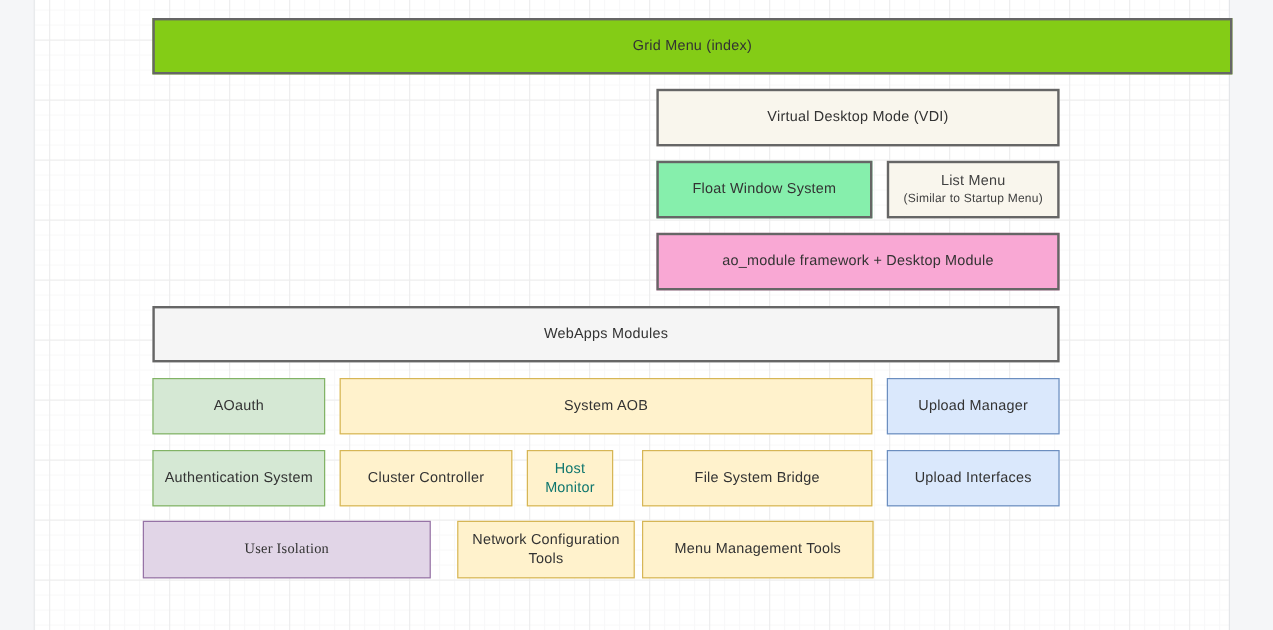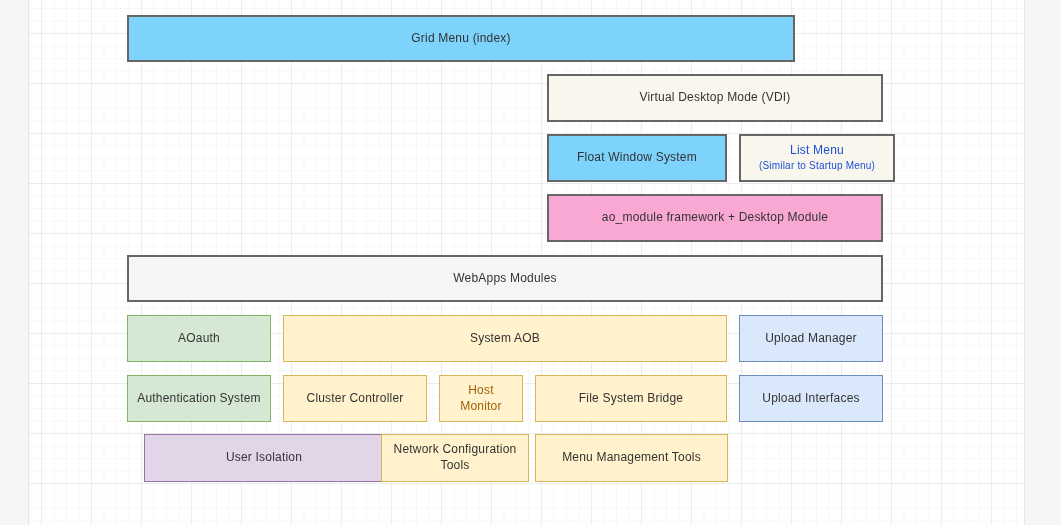--- a/index.html
+++ b/index.html
@@ -48,30 +48,30 @@
   }
   .node-label, .node-sublabel { display: block; }
   .node-sublabel.small { font-size: 10px; line-height: 1.4; }
 </style>
 </head>
 <body>
 
 <div class="stage">
   <div class="canvas"></div>
   <div class="node-layer">
-      <div class="node" style="left: 127px; top: 15px; width: 668px; height: 47px; background: #7dd3fc; border: 2px solid rgb(102, 102, 102); color: rgb(51, 51, 51); text-align: right;">
+      <div class="node" style="left: 127px; top: 15px; width: 900px; height: 47px; background: #84cc16; border: 2px solid rgb(102, 102, 102); color: rgb(51, 51, 51); text-align: right;">
         <span class="node-label">Grid Menu (index)</span>
       </div>
       <div class="node" style="left: 547px; top: 74px; width: 336px; height: 48px; background: rgb(249, 246, 237); border: 2px solid rgb(102, 102, 102); color: rgb(51, 51, 51);">
         <span class="node-label">Virtual Desktop Mode (VDI)</span>
       </div>
-      <div class="node" style="left: 547px; top: 134px; width: 180px; height: 48px; background: #7dd3fc; border: 2px solid rgb(102, 102, 102); color: rgb(51, 51, 51);">
+      <div class="node" style="left: 547px; top: 134px; width: 180px; height: 48px; background: #86efac; border: 2px solid rgb(102, 102, 102); color: rgb(51, 51, 51);">
         <span class="node-label">Float Window System</span>
       </div>
-      <div class="node" style="left: 739px; top: 134px; width: 156px; height: 48px; background: rgb(249, 246, 237); border: 2px solid rgb(102, 102, 102); color: #1d4ed8;">
+      <div class="node" style="left: 739px; top: 134px; width: 144px; height: 48px; background: rgb(249, 246, 237); border: 2px solid rgb(102, 102, 102); color: #404040;">
         <span class="node-label">List Menu</span>
         <span class="node-sublabel small">(Similar to Startup Menu)</span>
       </div>
       <div class="node" style="left: 547px; top: 194px; width: 336px; height: 48px; background: #f9a8d4; border: 2px solid rgb(102, 102, 102); color: rgb(51, 51, 51);">
         <span class="node-label">ao_module framework + Desktop Module</span>
       </div>
       <div class="node" style="left: 127px; top: 315px; width: 144px; height: 47px; background: rgb(213, 232, 212); border: 1.5px solid rgb(130, 179, 102); color: rgb(51, 51, 51);">
         <span class="node-label">AOauth</span>
       </div>
       <div class="node" style="left: 127px; top: 255px; width: 756px; height: 47px; background: rgb(245, 245, 245); border: 2px solid rgb(102, 102, 102); color: rgb(51, 51, 51);">
@@ -82,30 +82,30 @@
       </div>
       <div class="node" style="left: 739px; top: 315px; width: 144px; height: 47px; background: rgb(218, 232, 252); border: 1.5px solid rgb(108, 142, 191); color: rgb(51, 51, 51);">
         <span class="node-label">Upload Manager</span>
       </div>
       <div class="node" style="left: 127px; top: 375px; width: 144px; height: 47px; background: rgb(213, 232, 212); border: 1.5px solid rgb(130, 179, 102); color: rgb(51, 51, 51);">
         <span class="node-label">Authentication System</span>
       </div>
       <div class="node" style="left: 283px; top: 375px; width: 144px; height: 47px; background: rgb(255, 242, 204); border: 1.5px solid rgb(214, 182, 86); color: rgb(51, 51, 51);">
         <span class="node-label">Cluster Controller</span>
       </div>
-      <div class="node" style="left: 439px; top: 375px; width: 84px; height: 47px; background: rgb(255, 242, 204); border: 1.5px solid rgb(214, 182, 86); color: #a16207; justify-content: center;">
+      <div class="node" style="left: 439px; top: 375px; width: 72px; height: 47px; background: rgb(255, 242, 204); border: 1.5px solid rgb(214, 182, 86); color: #0f766e; justify-content: center;">
         <span class="node-label">Host Monitor</span>
       </div>
       <div class="node" style="left: 535px; top: 375px; width: 192px; height: 47px; background: rgb(255, 242, 204); border: 1.5px solid rgb(214, 182, 86); color: rgb(51, 51, 51);">
         <span class="node-label">File System Bridge</span>
       </div>
       <div class="node" style="left: 739px; top: 375px; width: 144px; height: 47px; background: rgb(218, 232, 252); border: 1.5px solid rgb(108, 142, 191); color: rgb(51, 51, 51);">
         <span class="node-label">Upload Interfaces</span>
       </div>
-      <div class="node" style="left: 144px; top: 434px; width: 240px; height: 48px; background: rgb(225, 213, 231); border: 1.5px solid rgb(150, 115, 166); color: rgb(51, 51, 51);">
+      <div class="node" style="left: 119px; top: 434px; width: 240px; height: 48px; background: rgb(225, 213, 231); border: 1.5px solid rgb(150, 115, 166); color: rgb(51, 51, 51); font-family: Liberation Serif, serif;">
         <span class="node-label">User Isolation</span>
       </div>
       <div class="node" style="left: 381px; top: 434px; width: 148px; height: 48px; background: rgb(255, 242, 204); border: 1.5px solid rgb(214, 182, 86); color: rgb(51, 51, 51);">
         <span class="node-label">Network Configuration Tools</span>
       </div>
       <div class="node" style="left: 535px; top: 434px; width: 193px; height: 48px; background: rgb(255, 242, 204); border: 1.5px solid rgb(214, 182, 86); color: rgb(51, 51, 51);">
         <span class="node-label">Menu Management Tools</span>
       </div>
     </div>
 </div>

